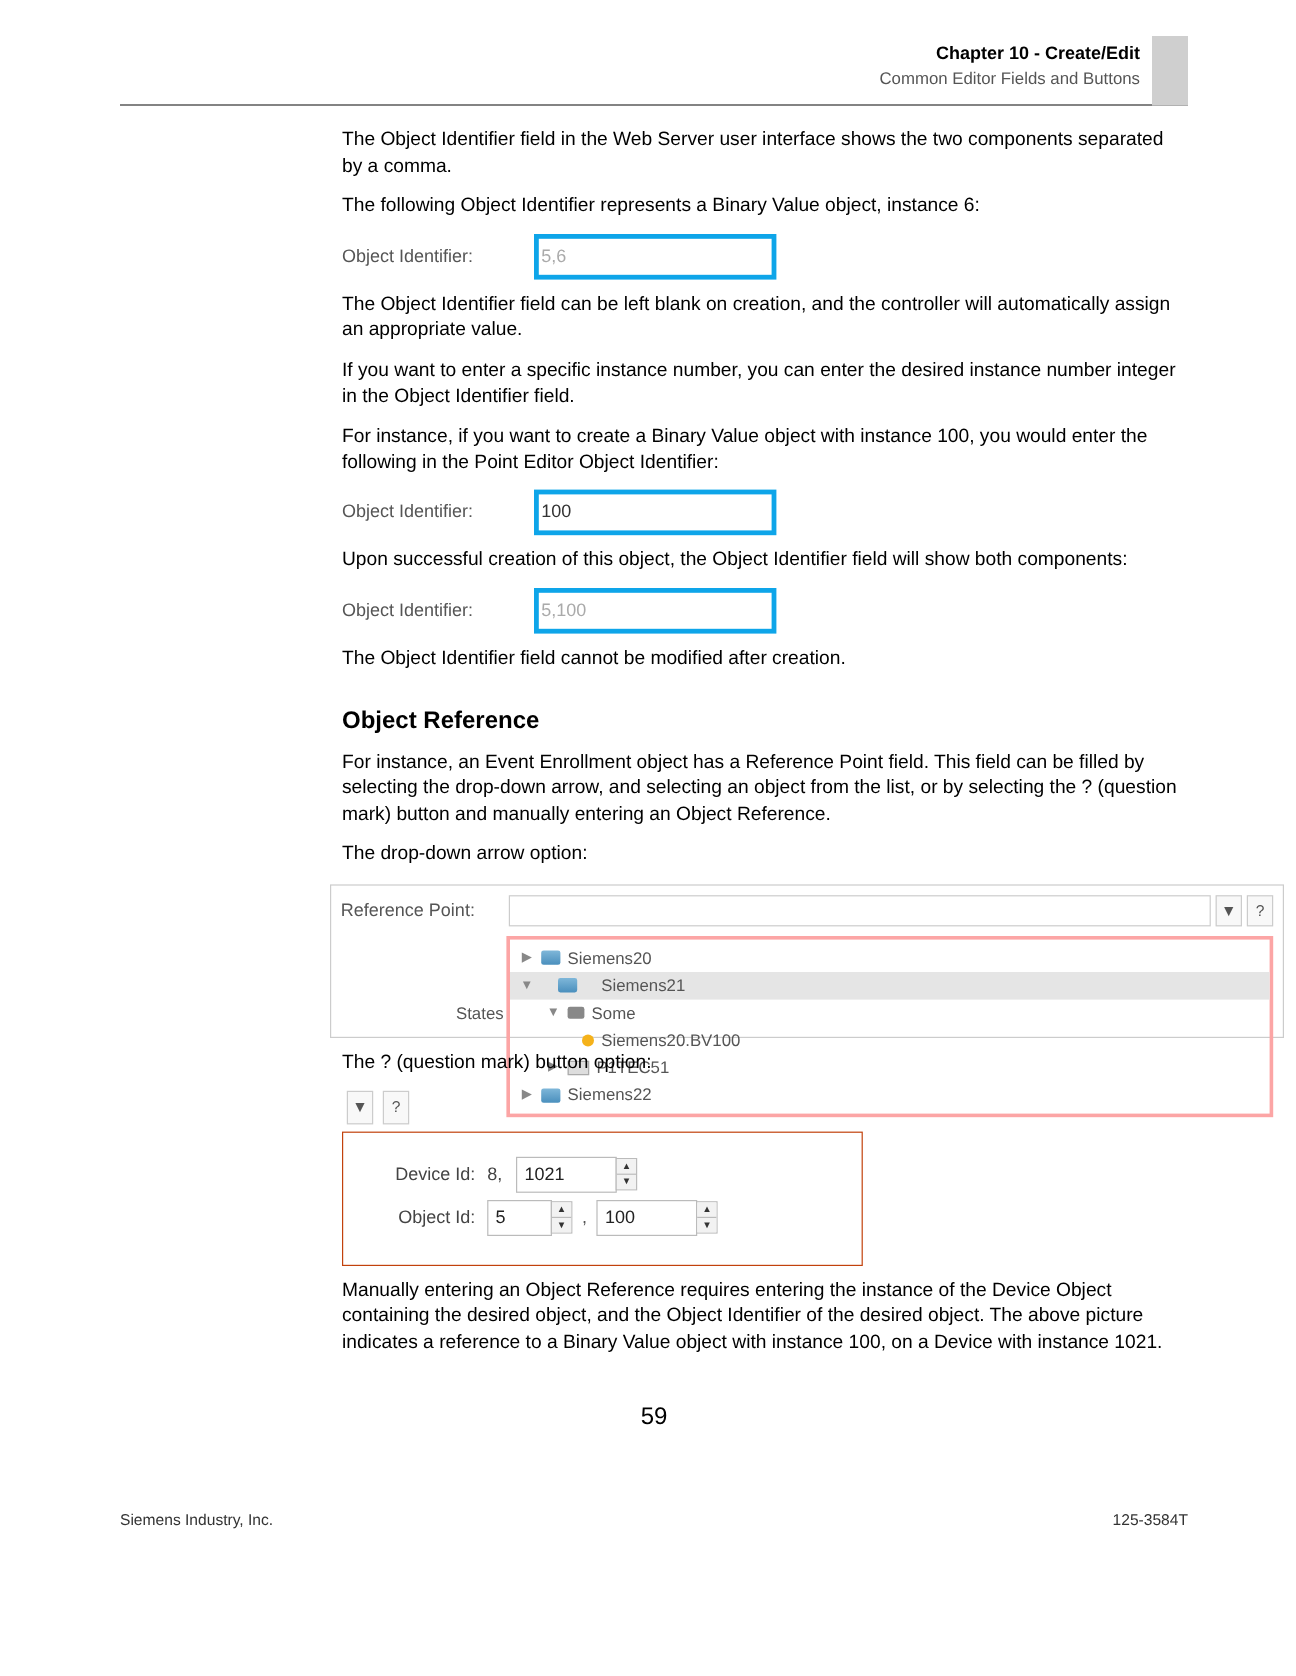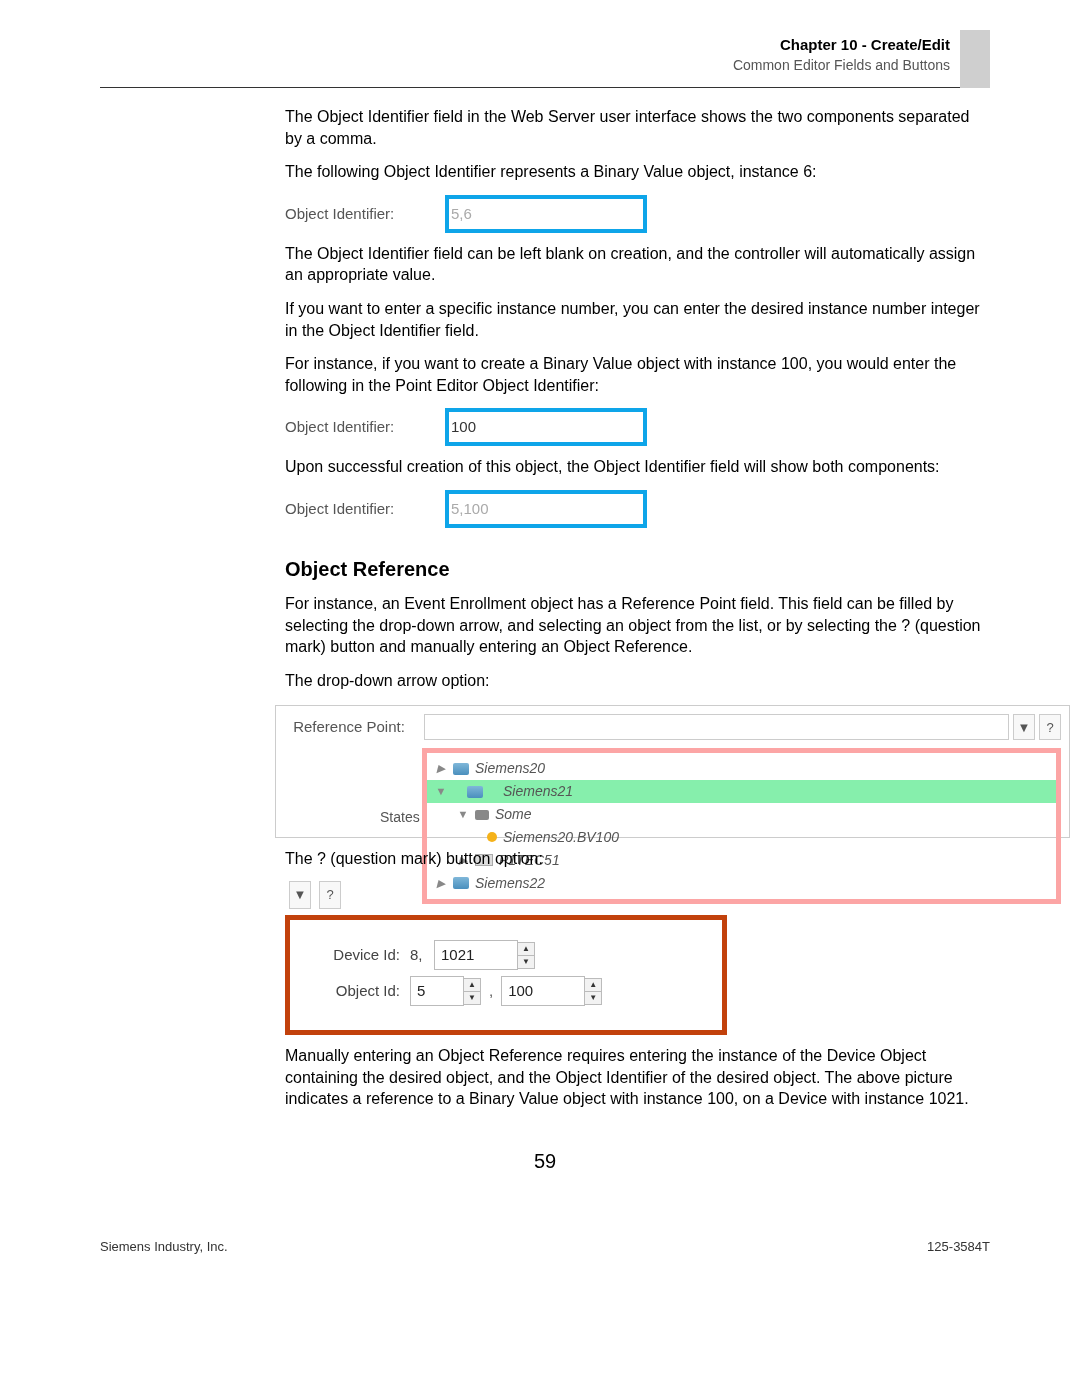--- a/index.html
+++ b/index.html
@@ -90,49 +90,48 @@
     font-size: 15px;
     color: #555;
     background: #fff;
     padding: 4px 8px 10px 8px;
   }
   .rp-top {
     display: flex;
     align-items: center;
     padding: 4px 0 6px 0;
   }
-  .rp-label { width: 130px; text-align: center; padding-right: 10px; color:#555; }
+  .rp-label { width: 130px; text-align: left; padding-right: 10px; color:#555; }
   .rp-field {
     flex: 1;
     border: 1px solid #ccc;
     height: 24px;
     background: #fff;
   }
   .rp-dd-arrow, .rp-qmark {
     border: 1px solid #ccc;
     width: 20px; height: 24px;
     margin-left: 4px;
     display: flex; align-items: center; justify-content: center;
     color: #555; font-size: 13px;
     background: #f8f8f8;
   }
   .rp-tree {
     margin-left: 138px;
-    border: 5px solid #fca5a5;
+    border: 3px solid #fca5a5;
     margin-top: 2px;
     padding: 4px 0;
     font-size: 14px;
-    font-style: italic;
   }
   .tree-row {
     display: flex; align-items: center;
     padding: 2px 4px 2px 8px;
     gap: 6px;
   }
-  .tree-row.sel { background: #86efac; gap: 20px; }
+  .tree-row.sel { background: #e5e5e5; gap: 20px; }
   .tree-arrow {
     color: #888; font-size: 11px; width: 12px; display:inline-block; text-align:center;
   }
   .tree-arrow.down::before { content:"▼"; }
   .tree-arrow.right::before { content:"▶"; }
   .ic-device {
     width:16px; height:12px;
     background: linear-gradient(#7fb7d9,#4a8fbd);
     border-radius: 2px;
     display:inline-block;
@@ -159,21 +158,21 @@
 
   
   .qm-panel-wrap {
     margin: 10px 0;
   }
   .qm-top {
     display:flex; gap:4px; margin-bottom:0;
   }
   .qm-top .rp-dd-arrow, .qm-top .rp-qmark { height:26px; }
   .qm-panel {
-    border:5px solid #c2410c;
+    border:1px solid #c2410c;
     margin-top: 6px;
     padding: 14px 12px 18px 20px;
     width: 400px;
     font-size: 15px;
     color:#444;
     background:#fff;
   }
   .qm-row { display:flex; align-items:center; margin: 6px 0; }
   .qm-label { width: 90px; text-align:right; padding-right: 10px; }
   .qm-text { width: 24px; }
@@ -232,20 +231,21 @@
       <div class="oi-input active">100</div>
     </div>
 
     <p>Upon successful creation of this object, the Object Identifier field will show both components:</p>
 
     <div class="oi-row">
       <div class="oi-label">Object Identifier:</div>
       <div class="oi-input readonly">5,100</div>
     </div>
 
+    <p>The Object Identifier field cannot be modified after creation.</p>
 
     <div class="h2">Object Reference</div>
 
     <p>For instance, an Event Enrollment object has a Reference Point field. This field can be filled by selecting the drop-down arrow, and selecting an object from the list, or by selecting the ? (question mark) button and manually entering an Object Reference.</p>
     <p>The drop-down arrow option:</p>
 
     <div class="refpoint">
       <div class="rp-top">
         <div class="rp-label">Reference Point:</div>
         <div class="rp-field"></div>

